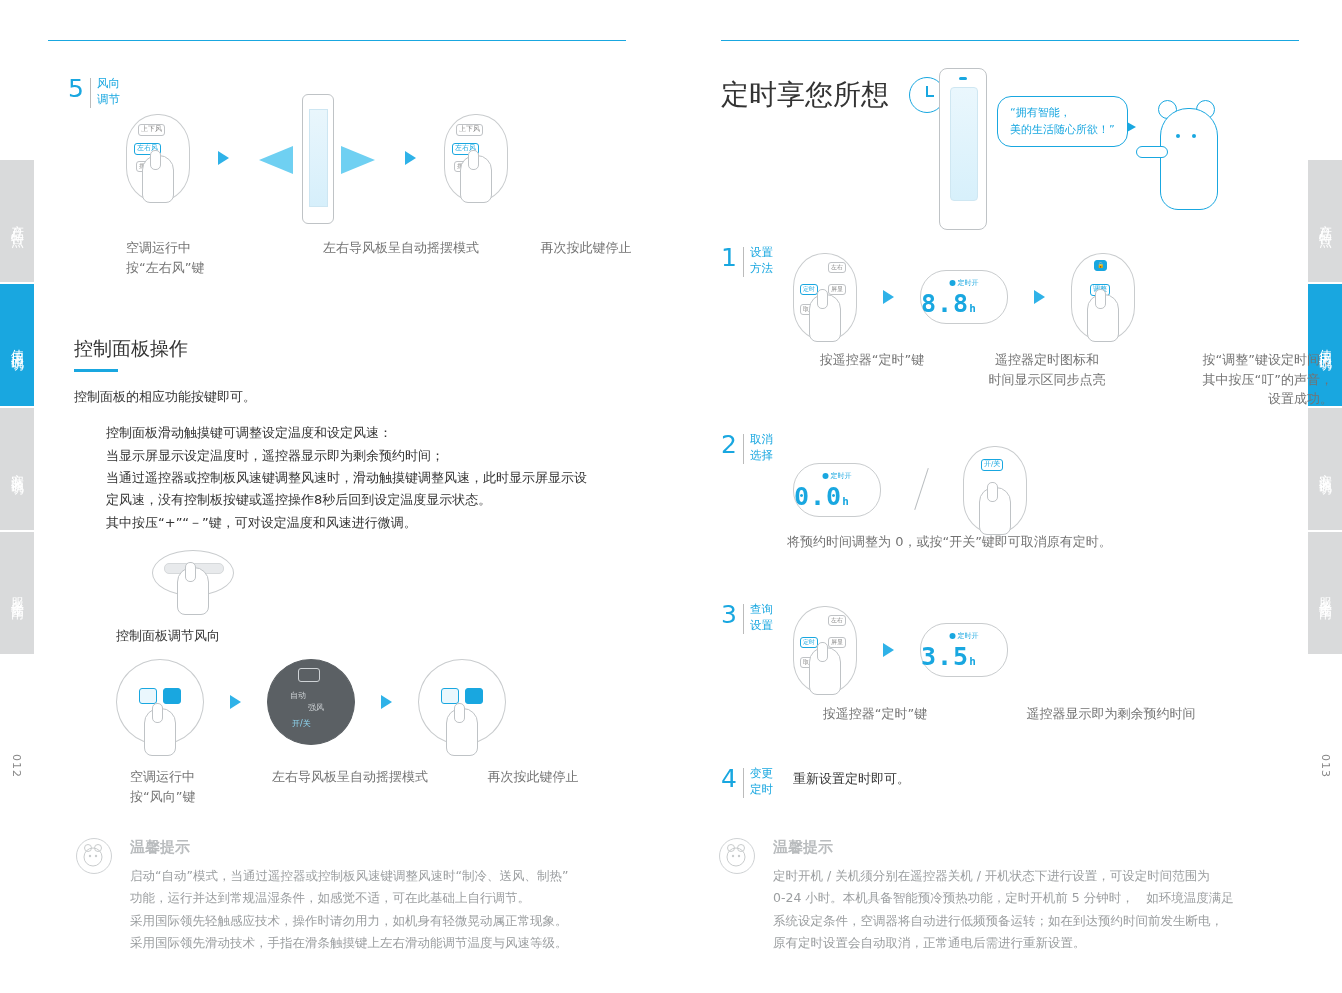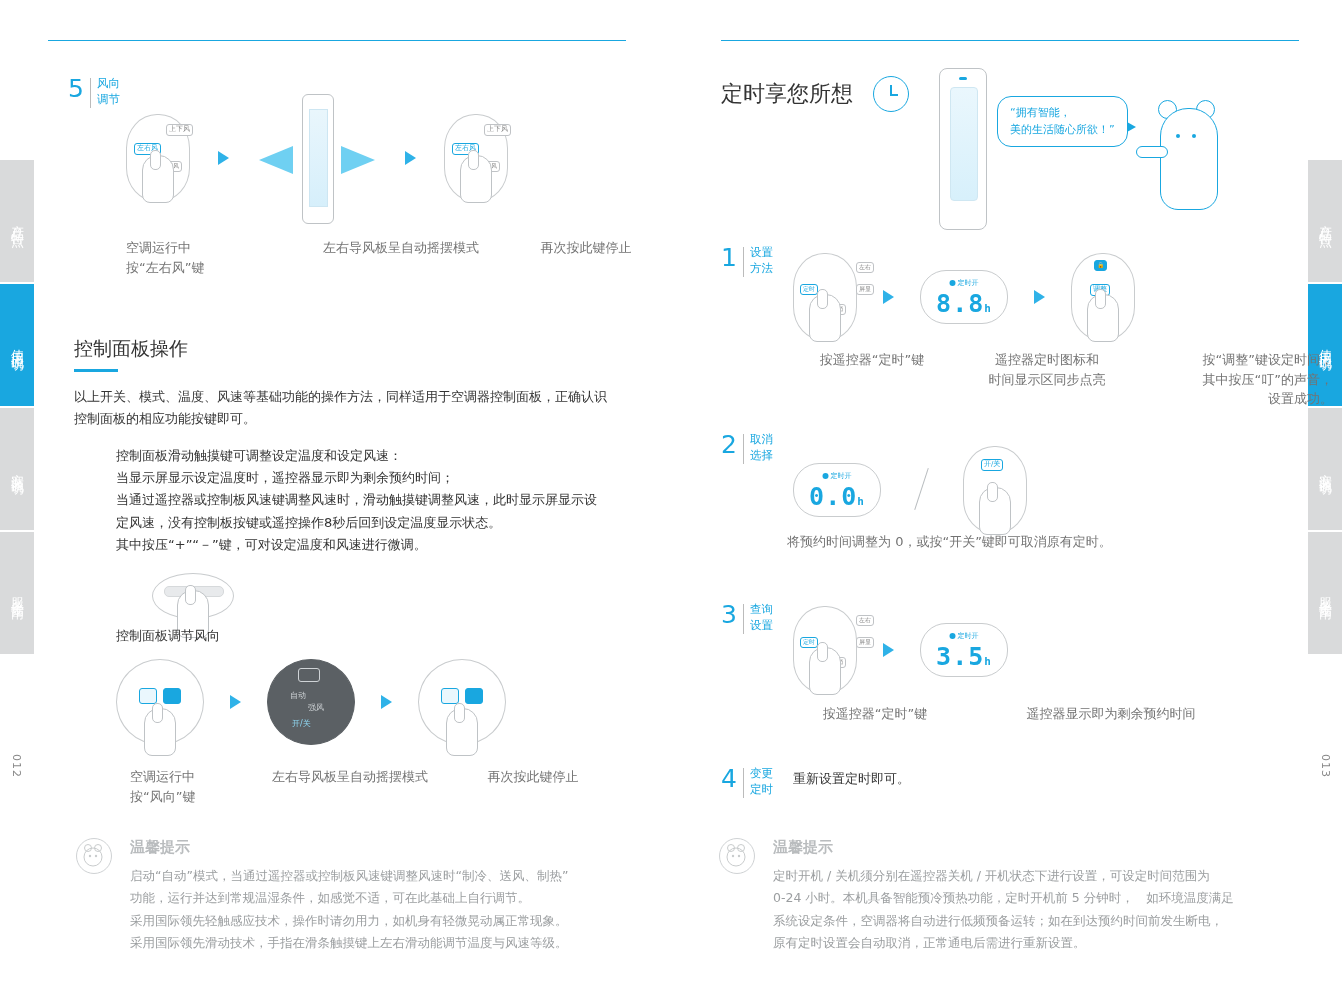--- a/index.html
+++ b/index.html
@@ -66,36 +66,36 @@
     border:1px solid #c9ccce;background:#fff;position:relative;
   }
   .btn-blue{
     position:absolute;border:1px solid #19a7e0;color:#19a7e0;
     font-size:7px;border-radius:3px;padding:1px 2px;background:#fff;
     white-space:nowrap;line-height:1.1;
   }
   .btn-gray{
     position:absolute;border:1px solid #c0c3c6;color:#888;
     font-size:7px;border-radius:3px;padding:1px 2px;background:#fff;
-    white-space:nowrap;line-height:1.1;margin-left:28px;
+    white-space:nowrap;line-height:1.1;
   }
   .hand{
     position:absolute;left:50%;bottom:-2px;transform:translateX(-50%);
     width:30px;height:46px;border:1px solid #bfc3c6;border-radius:15px 15px 8px 8px;
     background:#fff;
   }
   .hand:before{
     content:"";position:absolute;left:7px;top:-6px;width:9px;height:18px;
     border:1px solid #bfc3c6;border-radius:5px;background:#fff;
   }
 
   
   .disp{
     width:86px;height:52px;border-radius:26px;border:1px solid #c9ccce;
-    background:#fff;position:relative;display:flex;align-items:center;justify-content:center;
+    background:#fff;position:relative;display:flex;align-items:center;justify-content:flex-start;
   }
   .disp .tag{
     position:absolute;top:7px;left:50%;transform:translateX(-50%);
     font-size:7px;color:#19a7e0;white-space:nowrap;
   }
   .disp .tag i{
     display:inline-block;width:6px;height:6px;border-radius:50%;
     background:#19a7e0;margin-right:2px;vertical-align:-1px;
   }
   .seg{
@@ -262,24 +262,23 @@
       </div>
       <div class="caption" style="position:absolute;left:170px;width:210px;">左右导风板呈自动摇摆模式</div>
       <div class="caption" style="position:absolute;left:375px;width:170px;">再次按此键停止</div>
     </div>
   </div>
 
   <div style="position:absolute;left:74px;top:336px;width:570px;">
     <h2 class="sect">控制面板操作</h2>
     <div class="sect-underline"></div>
     <div class="body-text" style="margin-top:14px;">
-      <div>以上开关、模式、温度、风速等基础功能的操作方法，同样适用于空调器控制面板，正确认识</div>
       <div>控制面板的相应功能按键即可。</div>
     </div>
-    <div class="body-text" style="margin-top:14px;margin-left:42px;">
+    <div class="body-text" style="margin-top:14px;margin-left:32px;">
       <div>控制面板滑动触摸键可调整设定温度和设定风速：</div>
       <div>当显示屏显示设定温度时，遥控器显示即为剩余预约时间；</div>
       <div>当通过遥控器或控制板风速键调整风速时，滑动触摸键调整风速，此时显示屏显示设</div>
       <div>定风速，没有控制板按键或遥控操作8秒后回到设定温度显示状态。</div>
       <div>其中按压“+”“－”键，可对设定温度和风速进行微调。</div>
     </div>
     <div style="margin-top:16px;margin-left:78px;">
       <div class="panel">
         <div class="strip"></div>
         <div class="hand" style="bottom:-20px;"></div>
@@ -357,21 +356,21 @@
     <div class="tab">
         <span>安装说明</span>
       </div>
     <div class="tab">
         <span>服务指南</span>
       </div>
   </div>
   <div class="pagenum r">013</div>
 
   <div style="position:absolute;left:50px;top:76px;display:flex;align-items:center;gap:20px;">
-    <div style="font-size:22px;color:#333;">定时享您所想</div>
+    <div style="font-size:28px;color:#333;">定时享您所想</div>
     <div class="clock"></div>
   </div>
 
   <div style="position:absolute;left:268px;top:68px;display:flex;align-items:flex-start;gap:10px;">
     <div class="unit">
       <div class="led"></div>
       <div class="grille"></div>
     </div>
     <div style="margin-top:28px;">
       <div class="bubble">

